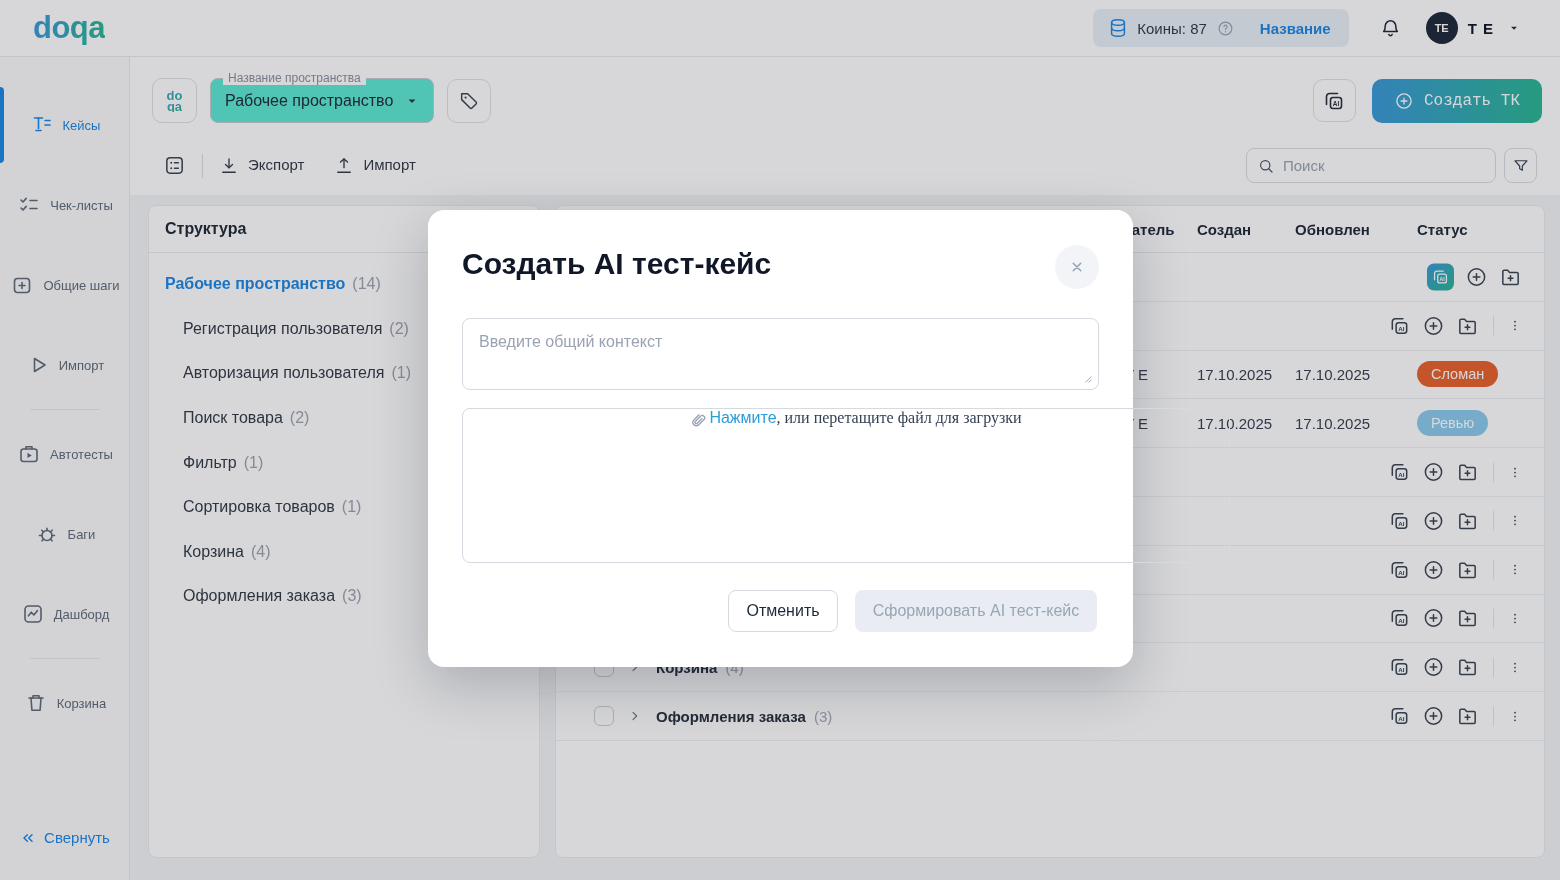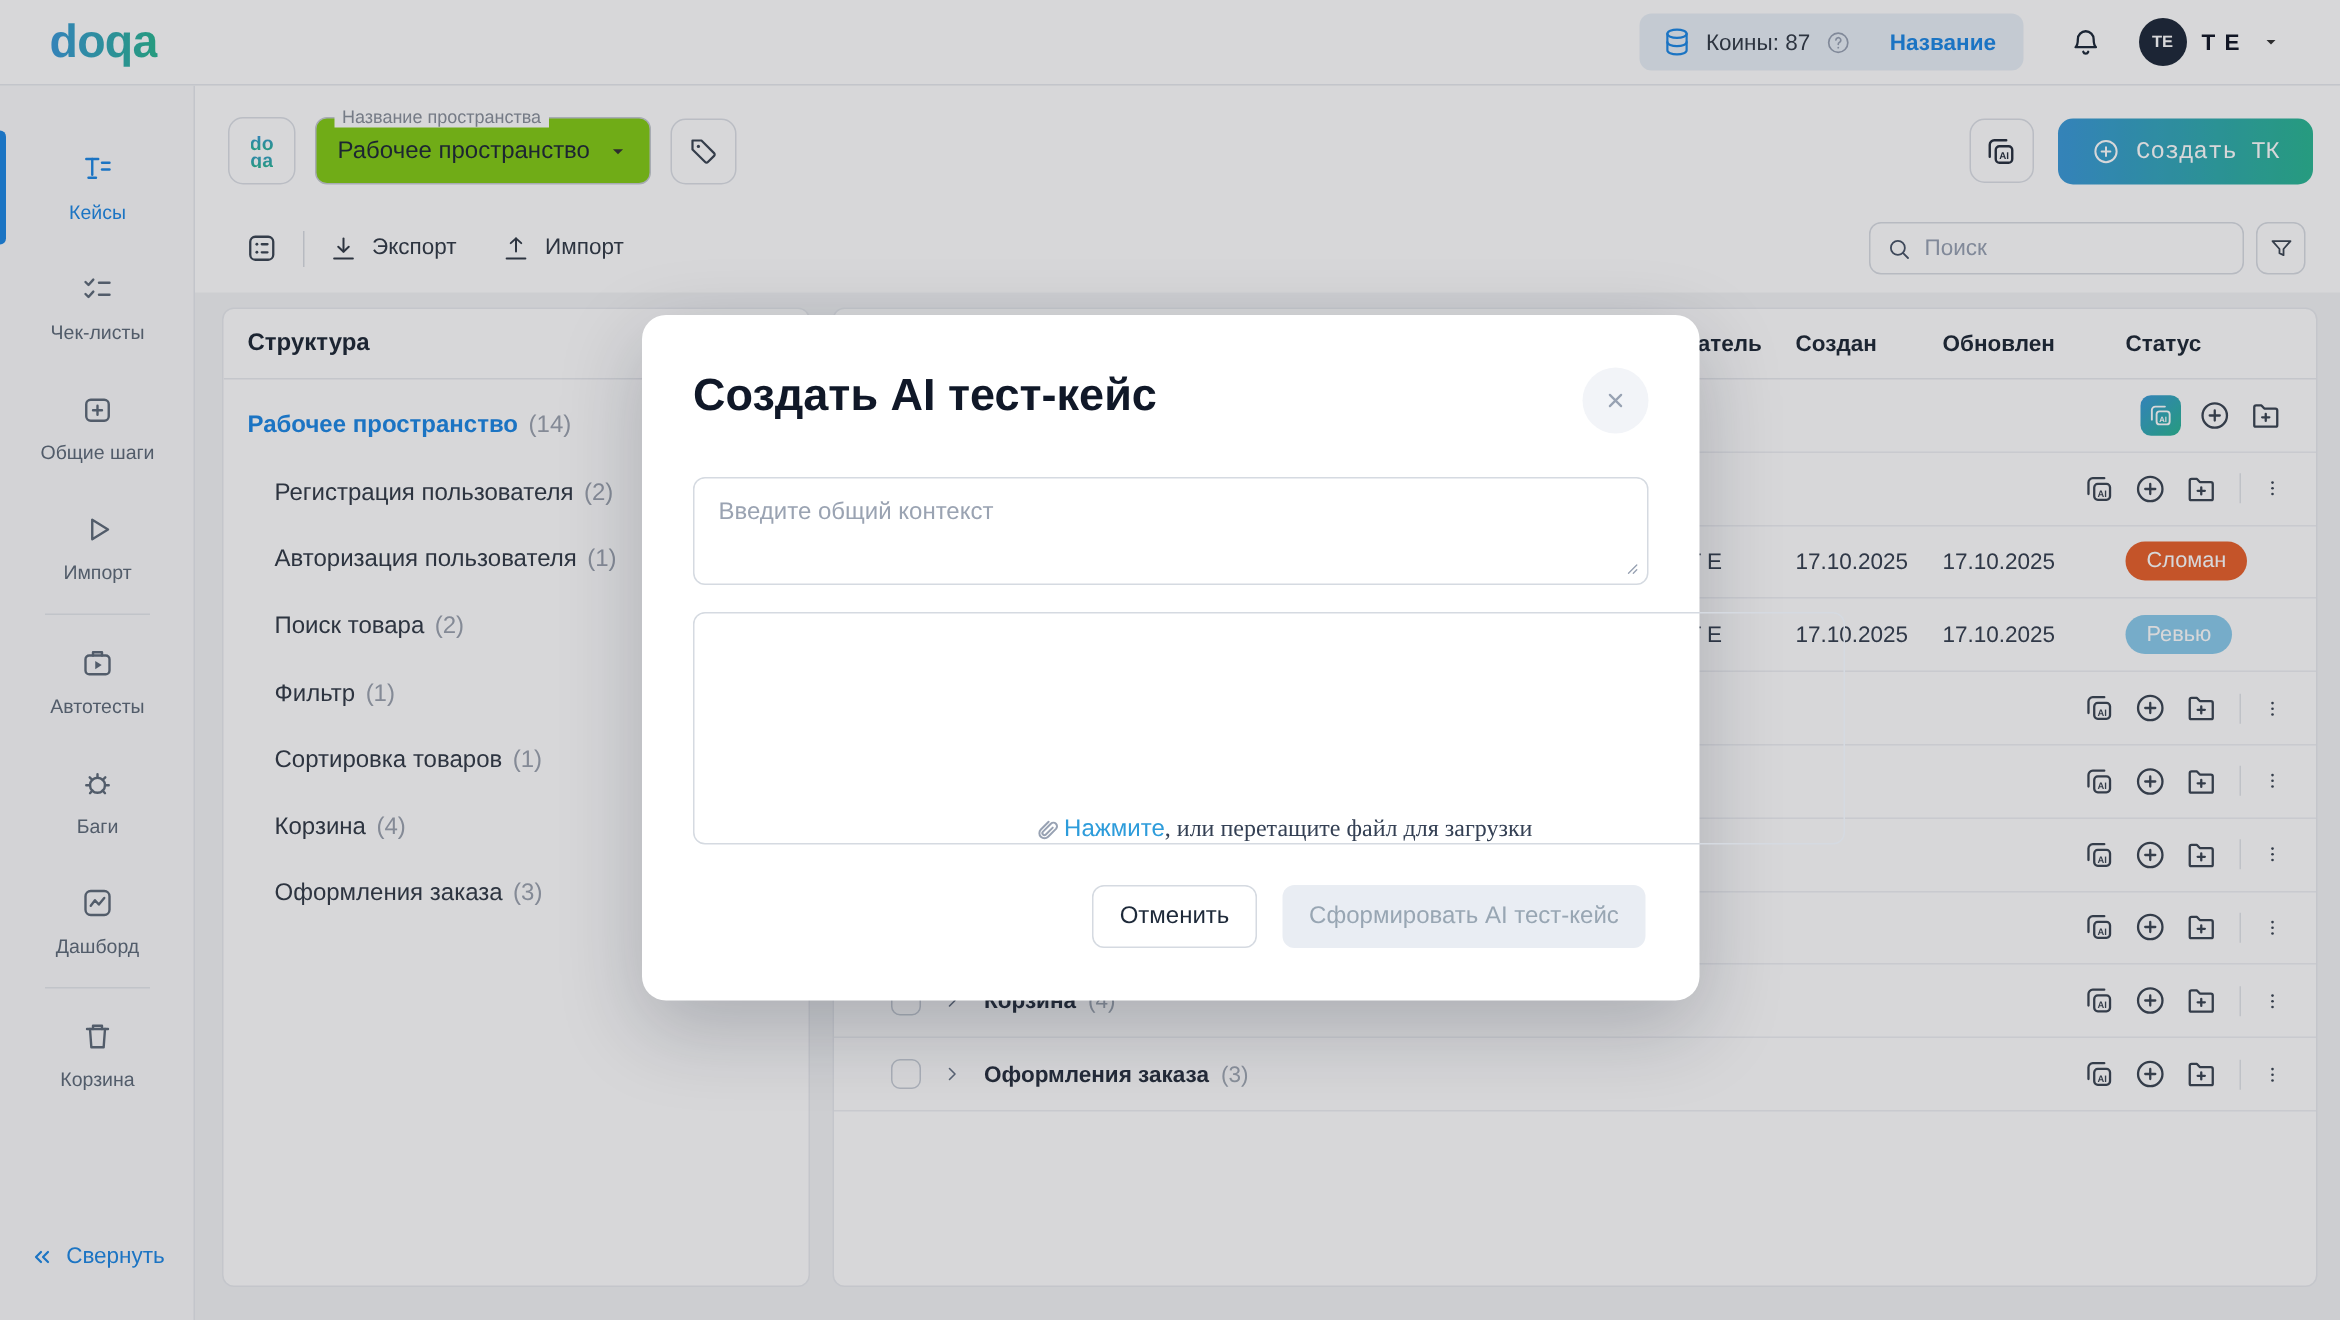--- a/index.html
+++ b/index.html
@@ -33,21 +33,21 @@
   .bell{ width:23px; height:23px; color:#1d2939; margin-left:30px; }
   .avatar{ width:32px; height:32px; border-radius:50%; background:var(--avatar-bg); color:#fff;
            font-size:11px; font-weight:700; display:flex; align-items:center; justify-content:center; margin-left:24px;}
   .uname{ font-size:15px; font-weight:600; color:#111827; margin-left:10px; letter-spacing:1px;}
   .caret{ width:16px; height:16px; color:#333; margin-left:12px; }
 
   
   .sidebar{ position:absolute; left:0; top:57px; width:130px; height:823px; background:#fafbfc;
             border-right:1px solid var(--line); z-index:4; }
   .side-items{ display:flex; flex-direction:column; padding-top:28px; }
-  .side-item{ position:relative; width:130px; height:80px; display:flex; flex-direction:column;
+  .side-item{ position:relative; width:130px; height:80px; display:flex; flex-direction:row;
               align-items:center; justify-content:center; gap:9px; color:#5f6b7a; cursor:pointer;}
   .side-item .icon{ width:24px; height:24px; }
   .side-label{ font-size:13px; }
   .side-item.active{ color:var(--accent); }
   .side-item.active::before{ content:""; position:absolute; left:0; top:2px; width:4px; height:76px;
               background:var(--accent); border-radius:0 4px 4px 0; }
   .side-div{ width:70px; height:1px; background:#e5e8ec; margin:4px auto; }
   .collapse{ position:absolute; left:0; bottom:34px; width:130px; display:flex; align-items:center;
              justify-content:center; gap:8px; color:var(--accent); font-size:15px; cursor:pointer;}
   .collapse .icon{ width:16px; height:16px; }
@@ -55,21 +55,21 @@
   
   .main{ position:absolute; left:130px; top:57px; width:1430px; height:823px; }
   .topstrip{ position:absolute; left:0; top:0; width:1430px; height:138px; background:#fff; }
   .row1{ position:absolute; left:22px; top:21px; height:45px; display:flex; align-items:center; gap:13px; }
   .ws-logo{ width:45px; height:45px; border:1px solid #dde0e6; border-radius:10px; background:#fff;
             display:flex; flex-direction:column; align-items:center; justify-content:center; line-height:11px; cursor:pointer;}
   .ws-logo span{ font-size:13px; font-weight:800;
             background:linear-gradient(180deg,var(--g1),var(--g2));
             -webkit-background-clip:text; background-clip:text; color:transparent; -webkit-text-fill-color:transparent;}
   .ws-select{ position:relative; width:224px; height:45px; border:1px solid #c6cbd2; border-radius:8px;
-              background:#84cc16; display:flex; align-items:center; padding:0 12px 0 14px; cursor:pointer;}
+              background:#5eead4; display:flex; align-items:center; padding:0 12px 0 14px; cursor:pointer;}
   .ws-label{ position:absolute; top:-8px; left:12px; background:#fff; padding:0 5px; font-size:12px; color:#8a919c; white-space:nowrap;}
   .ws-value{ font-size:16px; color:var(--txt); flex:1; }
   .ws-caret{ width:18px; height:18px; color:#333; }
   .tagbtn{ width:44px; height:44px; border:1px solid #dde0e6; border-radius:10px; background:#fff;
            display:flex; align-items:center; justify-content:center; color:#3c4654; cursor:pointer;}
   .tagbtn .icon{ width:22px; height:22px; }
   .row1-right{ position:absolute; right:18px; top:21px; height:45px; display:flex; align-items:center; gap:16px;}
   .aibtn{ width:43px; height:43px; border:1px solid #dde0e6; border-radius:10px; background:#fff;
           display:flex; align-items:center; justify-content:center; color:#28313f; cursor:pointer;}
   .aibtn .icon{ width:24px; height:24px; }
@@ -135,21 +135,21 @@
   .m-title{ position:absolute; left:34px; top:37px; font-size:30px; font-weight:700; color:#101828; }
   .m-close{ position:absolute; right:34px; top:35px; width:44px; height:44px; border-radius:50%;
             background:#f2f4f8; color:#98a2b3; display:flex; align-items:center; justify-content:center; cursor:pointer;}
   .m-close .icon{ width:18px; height:18px; }
   .m-context{ position:absolute; left:34px; top:108px; width:637px; height:72px; border:1px solid var(--border);
               border-radius:8px; padding:14px 16px; font-size:16px; font-family:inherit; color:var(--txt);
               resize:none; outline:none;}
   .m-context::placeholder{ color:#9aa3b2; }
   .resize-glyph{ position:absolute; right:40px; top:163px; width:11px; height:11px; color:#98a2b3; pointer-events:none;}
   .m-upload{ position:absolute; left:34px; top:198px; width:768px; height:155px; border:1px solid var(--border);
-             border-radius:8px; display:flex; align-items:flex-end; justify-content:center; cursor:pointer;padding-left:17px;}
+             border-radius:8px; display:flex; align-items:flex-start; justify-content:center; cursor:pointer;padding-left:17px;}
   .m-upload .icon{ width:20px; height:20px; color:#98a2b3; margin-right:2px;}
   .up-link{ color:#2d9cdb; font-size:16px; }
   .up-rest{ color:#344054; font-size:16px;font-family:Liberation Serif, serif; }
   .m-cancel{ position:absolute; top:380px; right:295px; width:110px; height:42px; border:1px solid var(--border);
              border-radius:8px; background:#fff; font-size:16px; color:#1d2939; font-family:inherit; cursor:pointer;}
   .m-submit{ position:absolute; top:380px; right:36px; width:242px; height:42px; border:none; border-radius:8px;
              background:#e9edf3; font-size:16px; color:#98a6b3; font-family:inherit; }
 </style>
 </head>
 <body>

